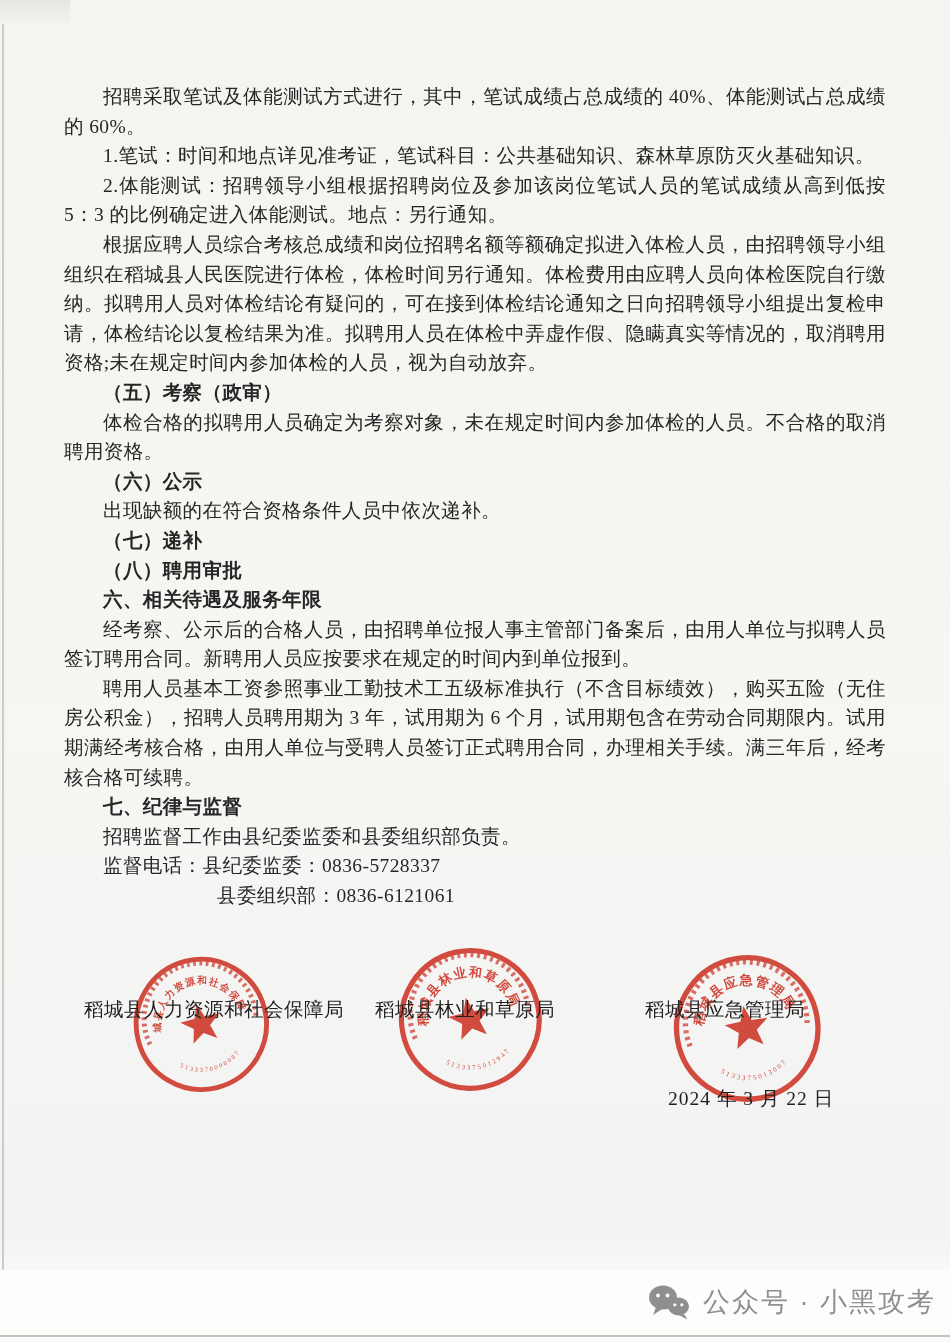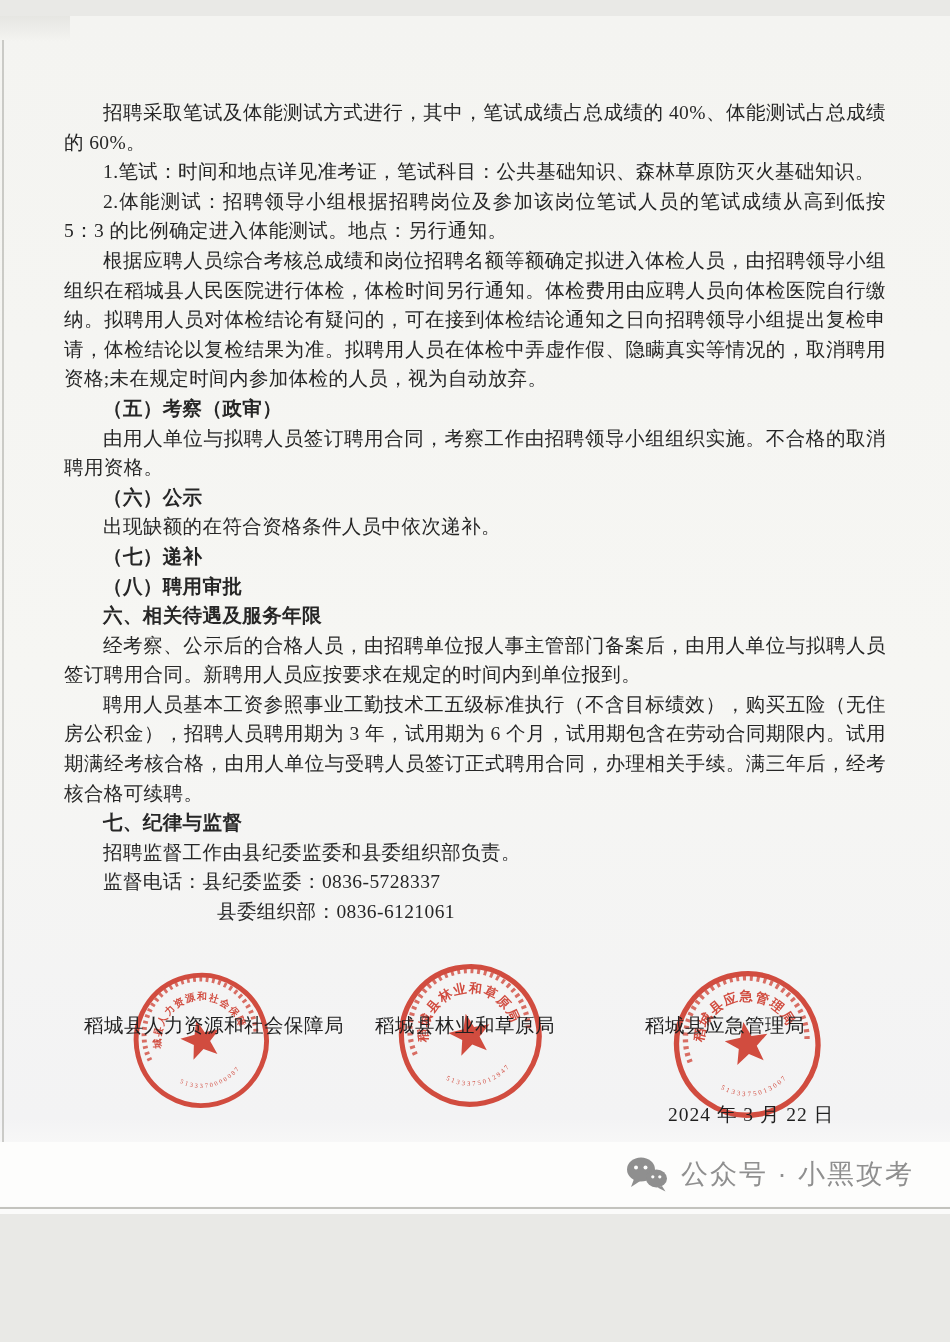--- a/index.html
+++ b/index.html
@@ -1,19 +1,19 @@
 <!DOCTYPE html>
 <html><head>
 <meta charset="utf-8">
 <style>
   html,body{margin:0;padding:0;background:#e9e9e6;}
   .page{
     position:relative;
-    width:950px;height:1198px;
-    margin:16px auto;
+    width:950px;height:1342px;
+    margin:0 auto;
     background:linear-gradient(180deg,#f4f4f1 0%,#f6f6f3 55%,#f3f3f4 92%,#fbfbfa 96%);
     overflow:hidden;
     font-family:"Liberation Serif","DejaVu Serif",serif;
     color:#262626;
   }
   .scan-edge-left{
     position:absolute;left:2px;top:24px;bottom:10px;width:2px;
     background:#a8a8a2;opacity:.55;
   }
   .scan-corner{
@@ -37,21 +37,21 @@
     white-space:nowrap;z-index:5;
   }
   .issue-date{
     position:absolute;font-size:19.5px;letter-spacing:1px;color:#1f1f1f;
     white-space:nowrap;z-index:5;
   }
   .footer{
     position:absolute;left:0;bottom:8px;width:950px;height:64px;
     background:#fdfdfc;
     display:flex;align-items:center;justify-content:flex-end;
-    padding-right:36px;box-sizing:border-box;
+    padding-right:14px;box-sizing:border-box;
   }
   .watermark{
     display:flex;align-items:center;gap:12px;
     color:#8f8f8f;font-size:27px;letter-spacing:2px;
     font-family:"Liberation Sans","DejaVu Sans",sans-serif;
   }
   .bottom-line{
     position:absolute;left:0;bottom:5px;width:950px;height:2px;
     background:#c3c3be;
   }
@@ -62,21 +62,21 @@
 <div class="page">
   <div class="scan-corner"></div>
   <div class="scan-edge-left"></div>
 
   <div class="content">
       <div class="para body">招聘采取笔试及体能测试方式进行，其中，笔试成绩占总成绩的 40%、体能测试占总成绩的 60%。</div>
       <div class="para body">1.笔试：时间和地点详见准考证，笔试科目：公共基础知识、森林草原防灭火基础知识。</div>
       <div class="para body">2.体能测试：招聘领导小组根据招聘岗位及参加该岗位笔试人员的笔试成绩从高到低按 5：3 的比例确定进入体能测试。地点：另行通知。</div>
       <div class="para body">根据应聘人员综合考核总成绩和岗位招聘名额等额确定拟进入体检人员，由招聘领导小组组织在稻城县人民医院进行体检，体检时间另行通知。体检费用由应聘人员向体检医院自行缴纳。拟聘用人员对体检结论有疑问的，可在接到体检结论通知之日向招聘领导小组提出复检申请，体检结论以复检结果为准。拟聘用人员在体检中弄虚作假、隐瞒真实等情况的，取消聘用资格;未在规定时间内参加体检的人员，视为自动放弃。</div>
       <div class="para heading">（五）考察（政审）</div>
-      <div class="para body">由用人单位与拟聘人员签订聘用合同，考察工作由招聘领导小组组织实施。不合格的取消聘用资格。</div>
+      <div class="para body">体检合格的拟聘用人员确定为考察对象，未在规定时间内参加体检的人员。不合格的取消聘用资格。</div>
       <div class="para heading">（六）公示</div>
       <div class="para body">出现缺额的在符合资格条件人员中依次递补。</div>
       <div class="para heading">（七）递补</div>
       <div class="para heading">（八）聘用审批</div>
       <div class="para heading">六、相关待遇及服务年限</div>
       <div class="para body">经考察、公示后的合格人员，由招聘单位报人事主管部门备案后，由用人单位与拟聘人员签订聘用合同。新聘用人员应按要求在规定的时间内到单位报到。</div>
       <div class="para body">聘用人员基本工资参照事业工勤技术工五级标准执行（不含目标绩效），购买五险（无住房公积金），招聘人员聘用期为 3 年，试用期为 6 个月，试用期包含在劳动合同期限内。试用期满经考核合格，由用人单位与受聘人员签订正式聘用合同，办理相关手续。满三年后，经考核合格可续聘。</div>
       <div class="para heading">七、纪律与监督</div>
       <div class="para body">招聘监督工作由县纪委监委和县委组织部负责。</div>
       <div class="para body">监督电话：县纪委监委：0836-5728337</div>

